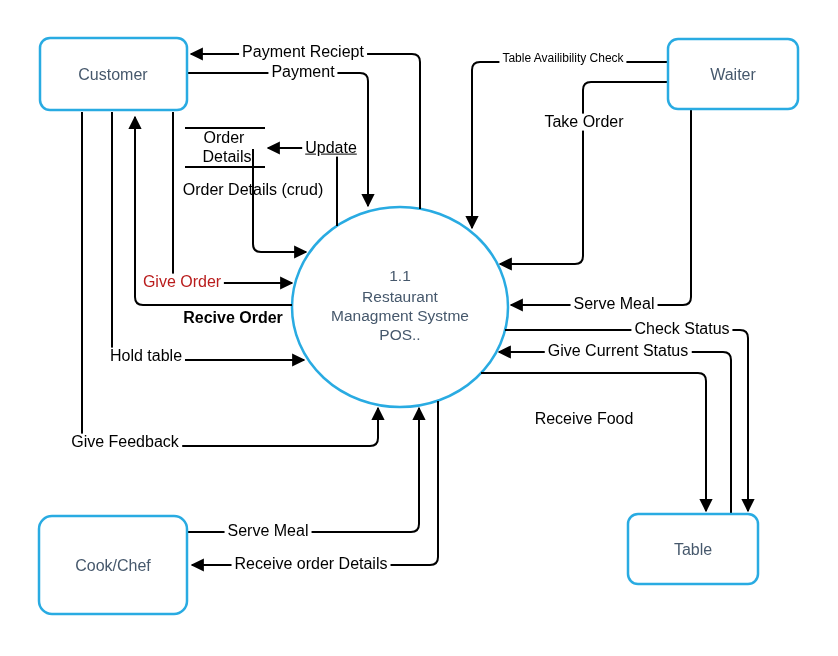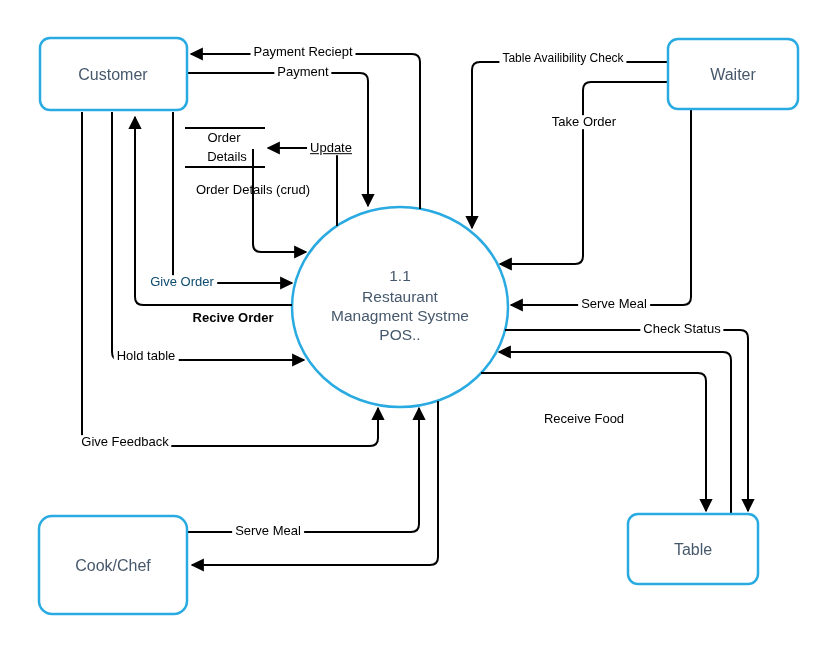--- a/index.html
+++ b/index.html
@@ -1,23 +1,23 @@
 <!DOCTYPE html>
 <html><head>
 <meta charset="utf-8">
 <style>
   html,body{margin:0;padding:0;background:#ffffff;}
   #canvas{position:relative;width:838px;height:656px;background:#ffffff;overflow:hidden;
           font-family:"Liberation Sans",sans-serif;}
   #diagram-svg{position:absolute;left:0;top:0;}
   .lbl{position:absolute;transform:translate(-50%,-50%);background:#ffffff;
-       font-size:13px;line-height:1.05;color:#000;padding:0 3px;white-space:nowrap;}
+       font-size:16px;line-height:1.05;color:#000;padding:0 3px;white-space:nowrap;}
   .lbl.sm{font-size:12px;}
-  .lbl.xs{font-size:13px;}
-  .lbl.slate{color:#0c4a6e;}
+  .lbl.xs{font-size:16px;}
+  .lbl.slate{color:#b91c1c;}
   .lbl.bare{background:transparent;}
   .node-title{fill:#46586c;font-size:16px;font-family:"Liberation Sans",sans-serif;}
   .proc-text{fill:#46586c;font-size:15.5px;font-family:"Liberation Sans",sans-serif;}
   .shape{fill:#ffffff;stroke:#29abe2;stroke-width:2.5;}
   .flow{fill:none;stroke:#000000;stroke-width:2;}
   .store-line{stroke:#000000;stroke-width:2;}
 </style>
 </head>
 <body>
 
@@ -76,16 +76,18 @@
   <div class="lbl" style="left:331px;top:148px;text-decoration:underline;">Update</div>
   <div class="lbl bare" style="left:224px;top:138px;">Order</div>
   <div class="lbl bare" style="left:227px;top:157px;">Details</div>
   <div class="lbl xs bare" style="left:253px;top:190px;">Order Details (crud)</div>
   <div class="lbl slate" style="left:182px;top:282px;">Give Order</div>
   <div class="lbl" style="left:233px;top:318px;font-weight:bold;">Recive Order</div>
   <div class="lbl" style="left:146px;top:356px;">Hold table</div>
   <div class="lbl" style="left:125px;top:442px;">Give Feedback</div>
   <div class="lbl" style="left:614px;top:304px;">Serve Meal</div>
   <div class="lbl" style="left:682px;top:329px;">Check Status</div>
+  <div class="lbl" style="left:618px;top:351px;">Give Current Status</div>
   <div class="lbl" style="left:584px;top:371px;margin-top:48px;">Receive Food</div>
   <div class="lbl" style="left:268px;top:531px;">Serve Meal</div>
+  <div class="lbl" style="left:311px;top:564px;">Receive order Details</div>
 
 </div>
 
 </body></html>

